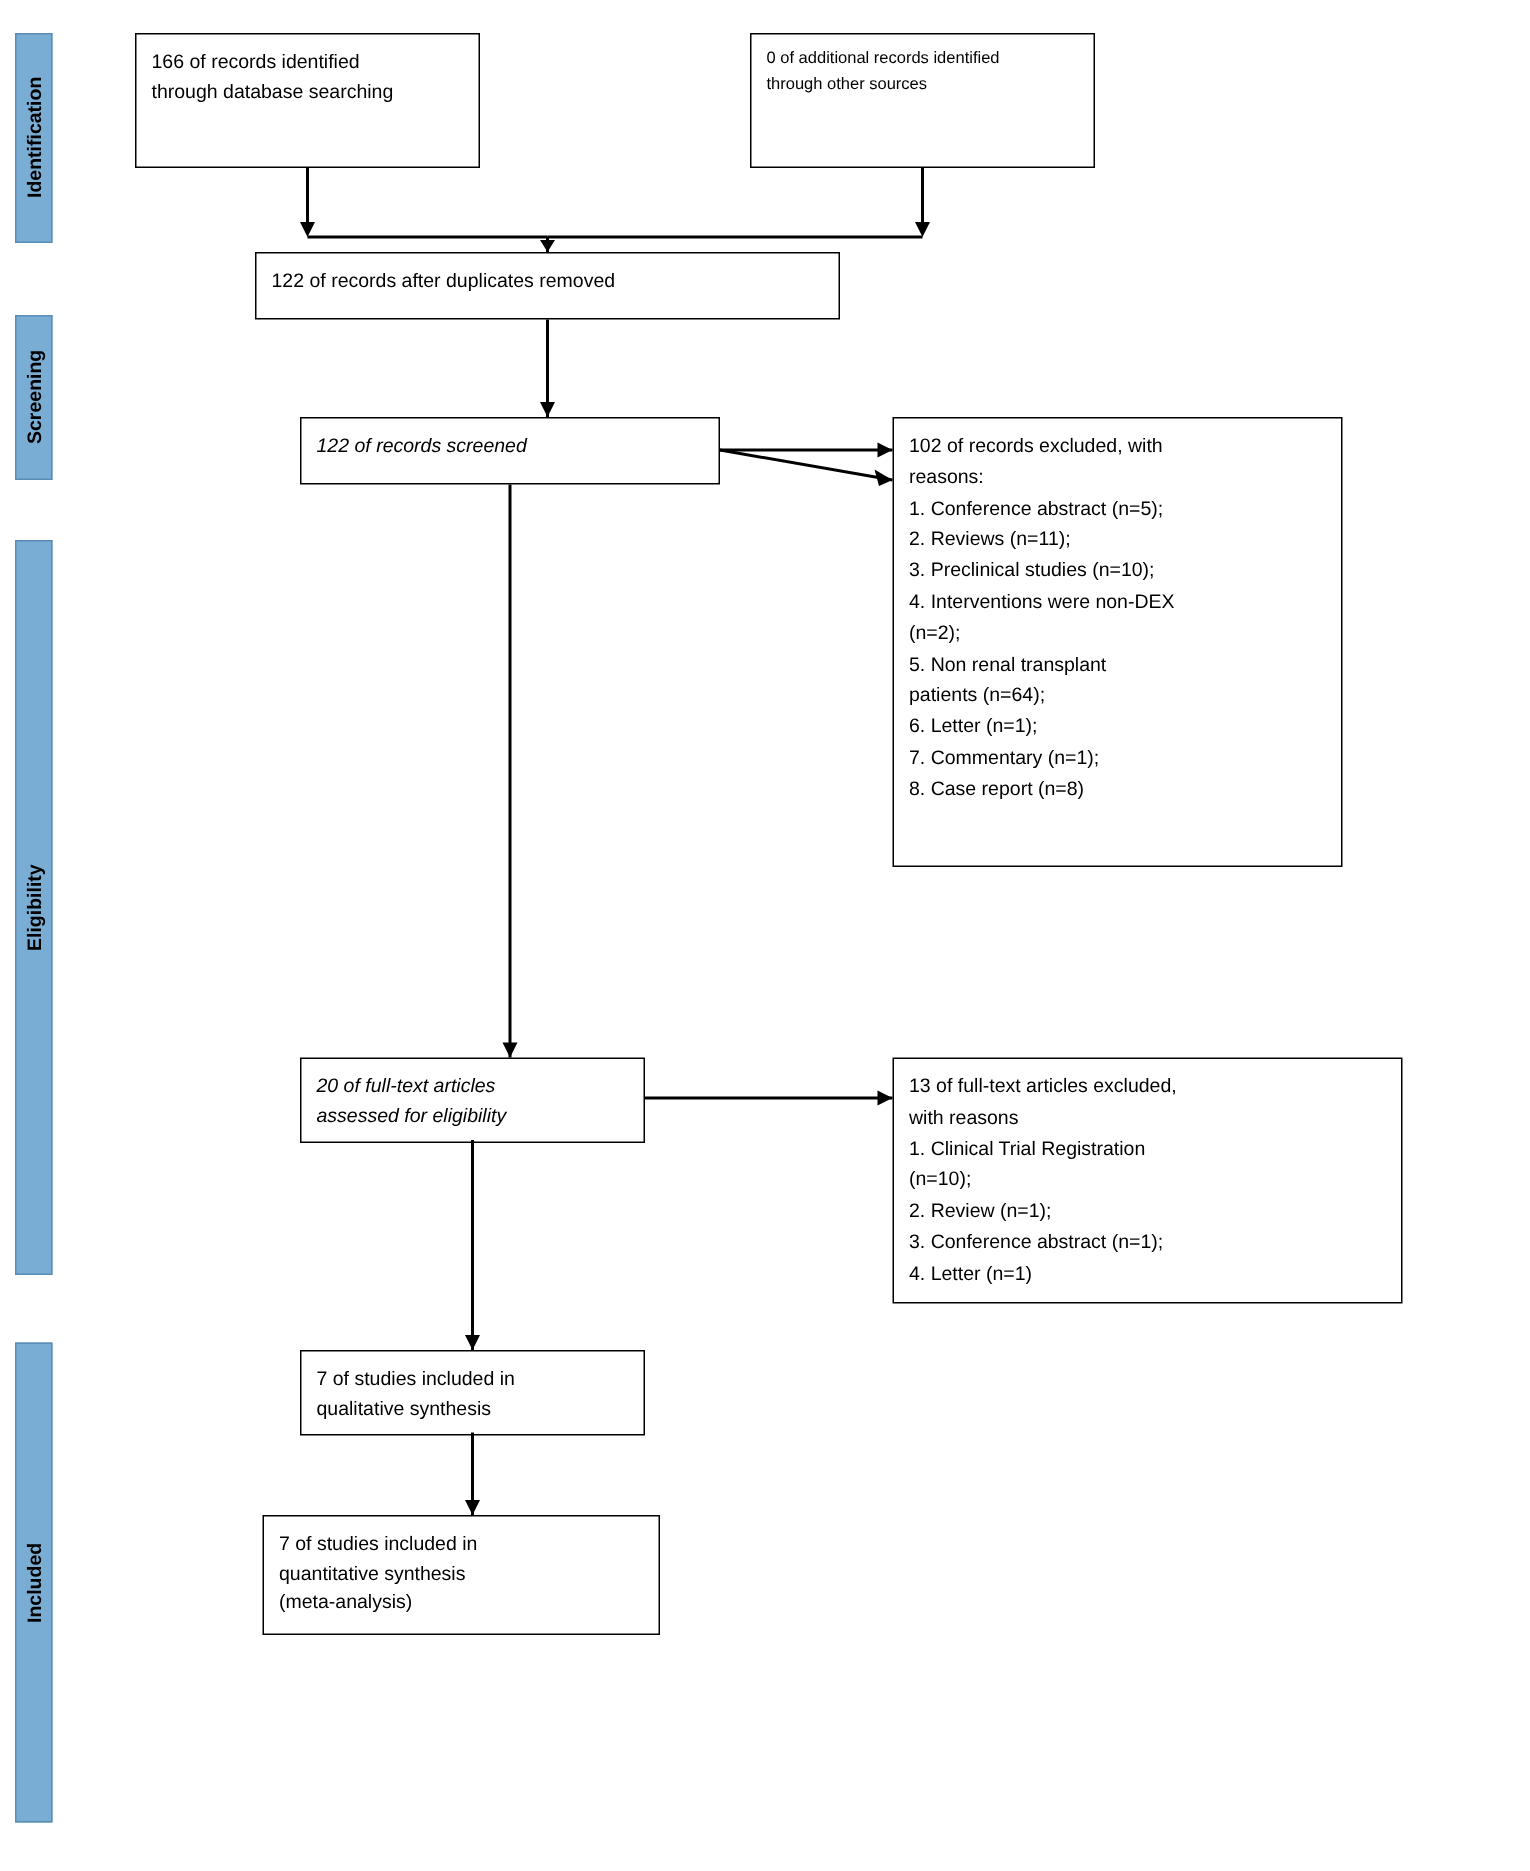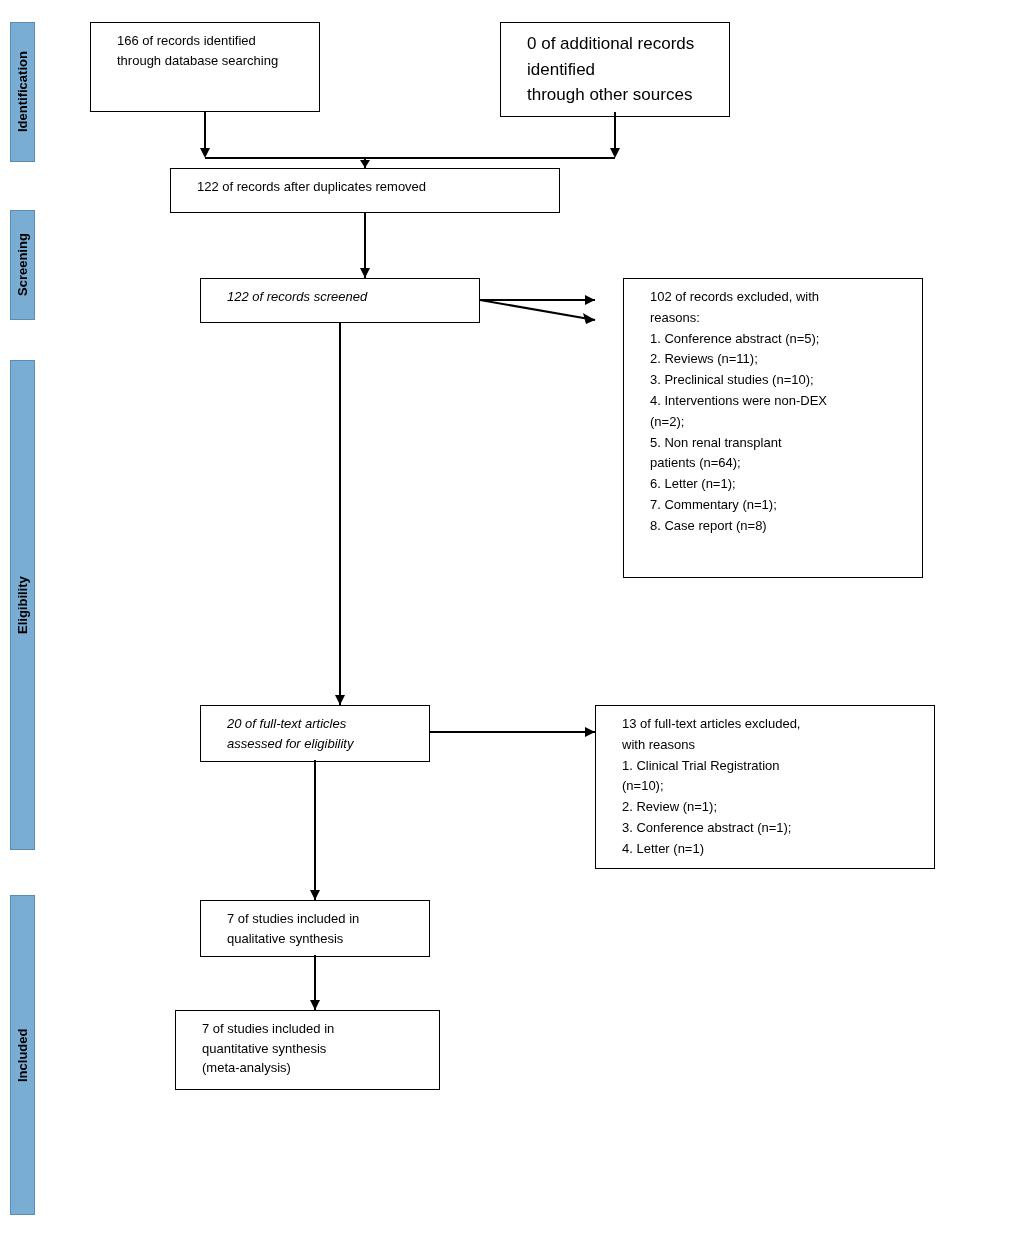--- a/index.html
+++ b/index.html
@@ -32,21 +32,21 @@
       align-items: center;
       justify-content: center;
       padding: 8px 4px;
       border: 1px solid #5a8cb8;
     }
 
     
     .flow-box {
       border: 1.5px solid #000;
       background: #fff;
-      padding: 8px 26px;
+      padding: 8px 10px;
       position: absolute;
     }
   </style>
 </head>
 <body>
 
 <div class="diagram-container">
 
   <div class="side-label" style="top: 22px; height: 140px; left: 10px;">Identification</div>
 
@@ -54,34 +54,34 @@
 
   <div class="side-label" style="top: 360px; height: 490px; left: 10px;">Eligibility</div>
 
   <div class="side-label" style="top: 895px; height: 320px; left: 10px;">Included</div>
 
   <div class="flow-box" style="left: 90px; top: 22px; width: 230px; min-height: 90px; font-size: 13px; line-height: 1.5;">
     <span style="white-space: pre-line;">166  of  records  identified
 through database searching</span>
   </div>
 
-  <div class="flow-box" style="left: 500px; top: 22px; width: 230px; min-height: 90px; font-size: 17px; line-height: 1.5;">
+  <div class="flow-box" style="left: 500px; top: 22px; width: 230px; min-height: 90px; font-size: 11px; line-height: 1.5;">
     <span style="white-space: pre-line;">0  of additional records identified
 through other sources</span>
   </div>
 
   <div class="flow-box" style="left: 170px; top: 168px; width: 390px; min-height: 45px; font-size: 13px; line-height: 1.5;">
     <span style="white-space: pre-line;">122  of records after duplicates removed</span>
   </div>
 
   <div class="flow-box" style="left: 200px; top: 278px; width: 280px; min-height: 45px; font-size: 13px; line-height: 1.5; font-style: italic;">
     <span style="white-space: pre-line;">122  of records screened</span>
   </div>
 
-  <div class="flow-box" style="left: 595px; top: 278px; width: 300px; min-height: 300px; font-size: 13px; line-height: 1.6; margin-left: 28px;">
+  <div class="flow-box" style="left: 595px; top: 278px; width: 300px; min-height: 300px; font-size: 13px; line-height: 1.6;">
     <span style="white-space: pre-line;">102 of records excluded,    with
 reasons:
 1.  Conference abstract (n=5);
 2.  Reviews (n=11);
 3.  Preclinical studies (n=10);
 4.  Interventions were non-DEX
      (n=2);
 5.  Non   renal   transplant
      patients (n=64);
 6.  Letter (n=1);

